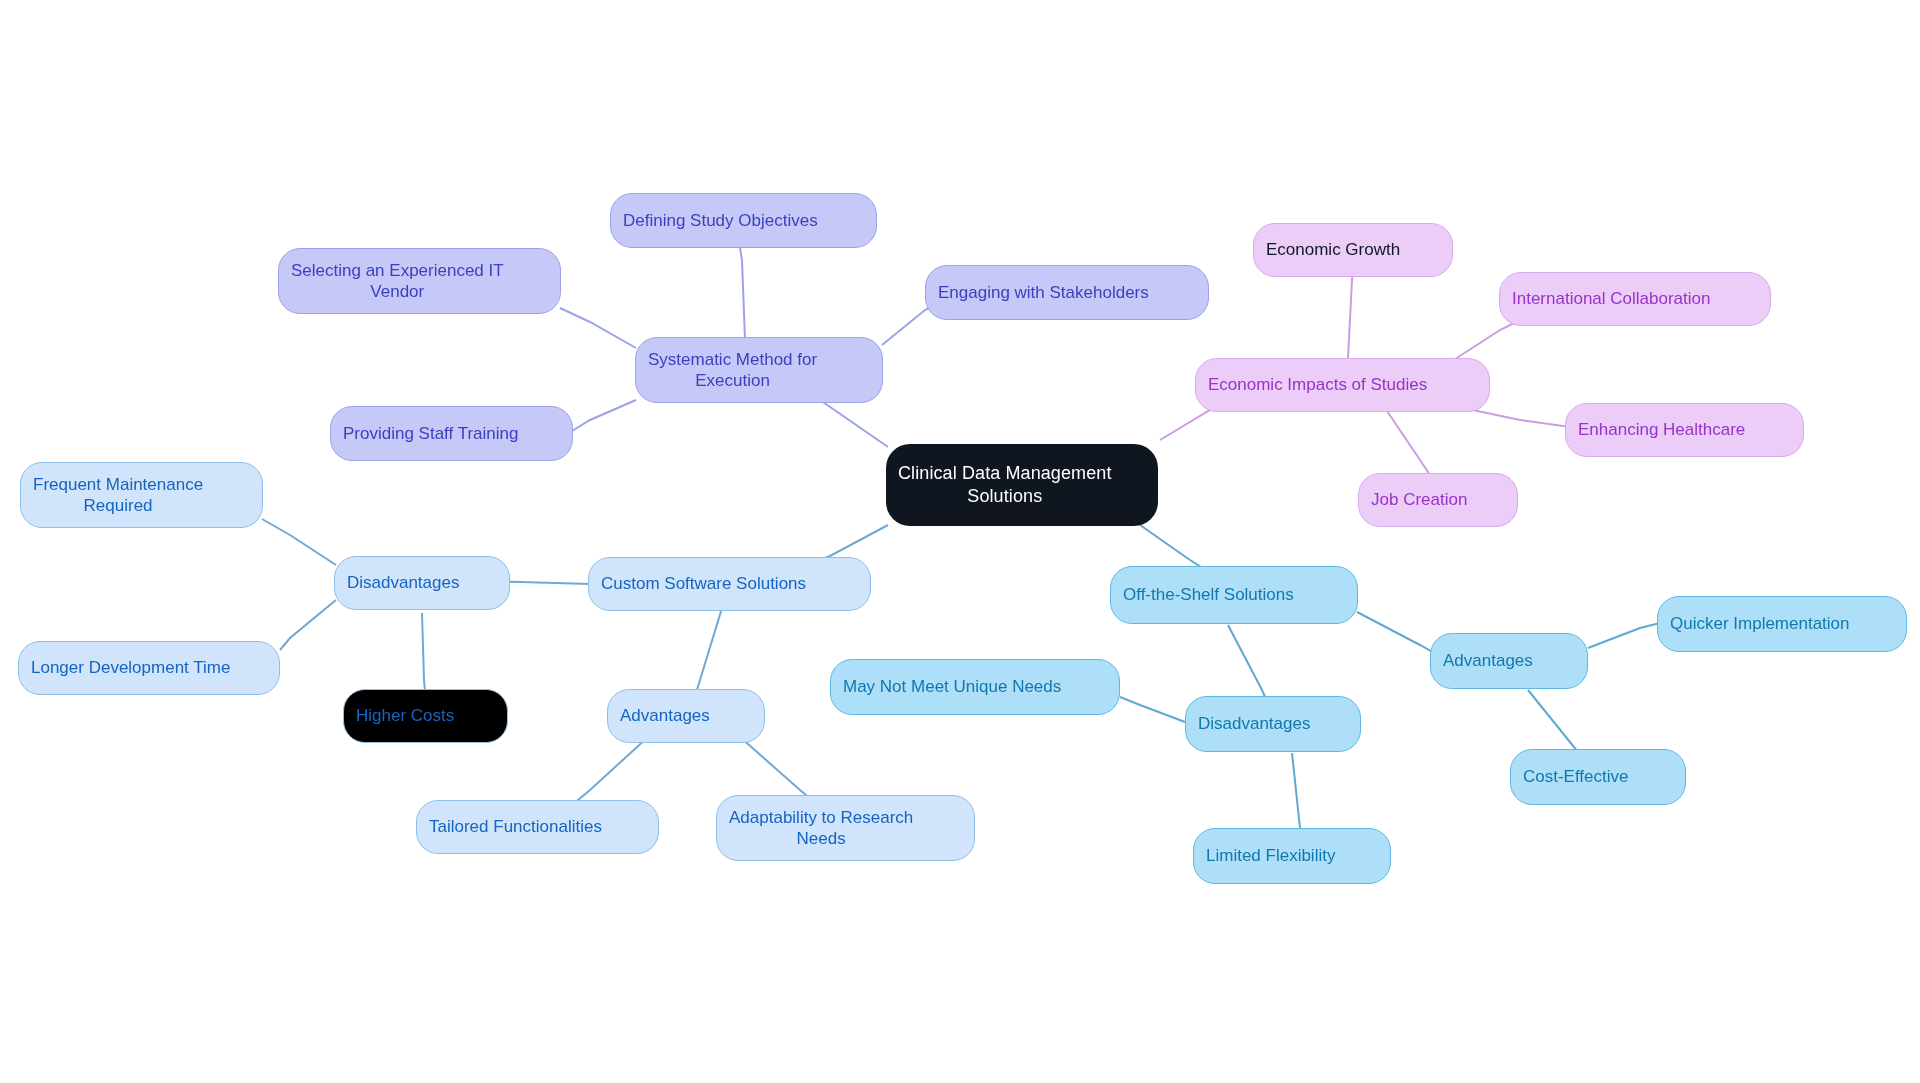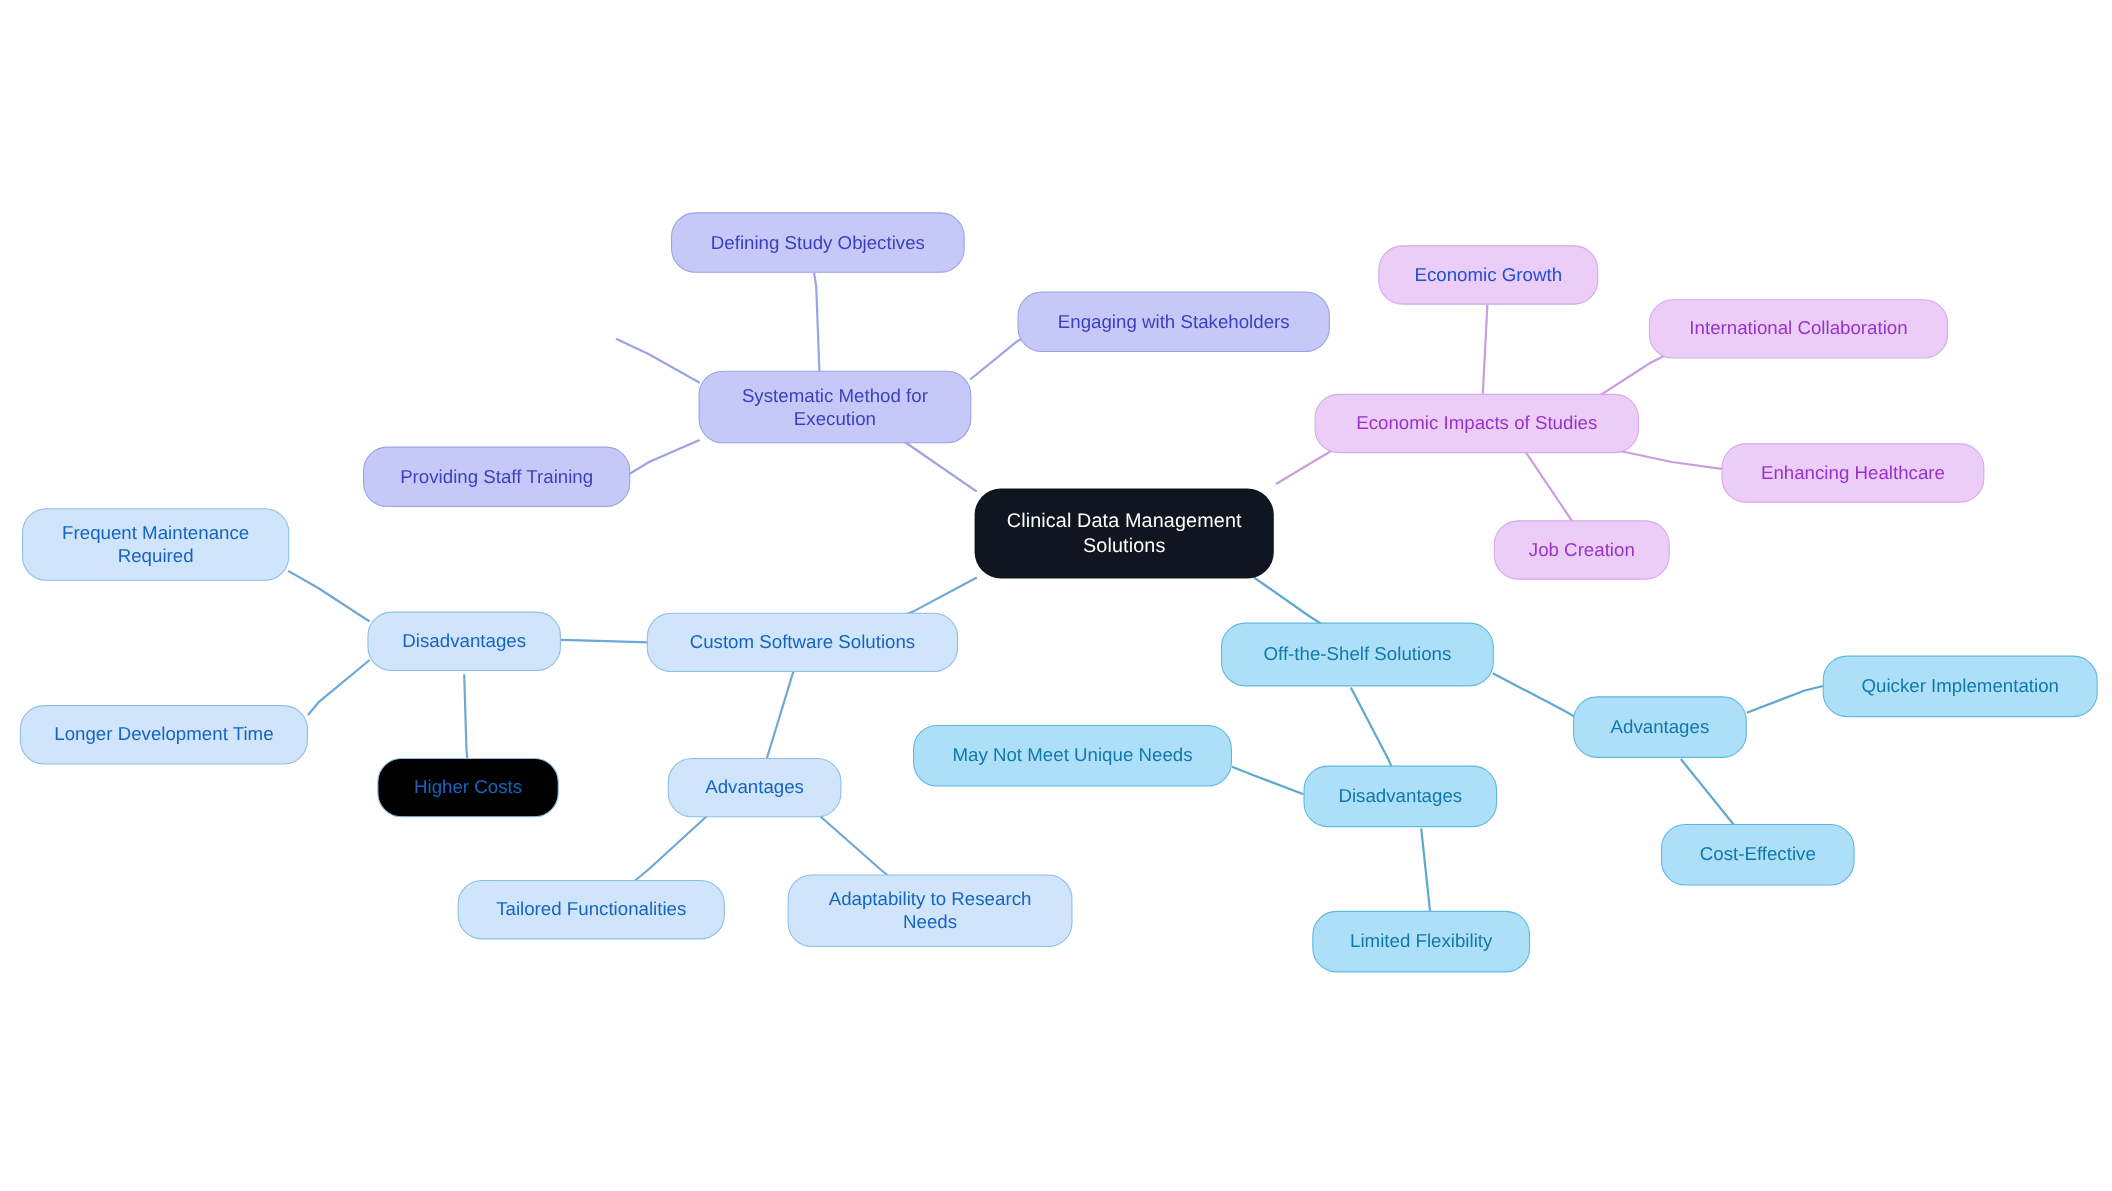--- a/index.html
+++ b/index.html
@@ -26,21 +26,20 @@
     top: 0;
     width: 1920px;
     height: 1083px;
     pointer-events: none;
   }
   .node {
     position: absolute;
     box-sizing: border-box;
     display: flex;
     align-items: center;
-    justify-content: center;
     text-align: center;
     border-radius: 22px;
     border-width: 1.4px;
     border-style: solid;
     line-height: 1.26;
     padding: 4px 12px;
     white-space: pre-line;
     z-index: 2;
   }
   .node.root {
@@ -119,30 +118,34 @@
   </div>
 
   <div class="node" style="left:610px; top:193px; width:267px; height:55px; background:#c6c9f7; border-color:#9ba3e6; color:#3b3fc0; font-size:17px;">
     <span>Defining Study Objectives</span>
   </div>
 
   <div class="node" style="left:925px; top:265px; width:284px; height:55px; background:#c6c9f7; border-color:#9ba3e6; color:#3b3fc0; font-size:17px;">
     <span>Engaging with Stakeholders</span>
   </div>
 
+  <div class="node" style="left:278px; top:248px; width:283px; height:66px; background:#c6c9f7; border-color:#9ba3e6; color:#3b3fc0; font-size:17px;">
+    <span>Selecting an Experienced IT
+Vendor</span>
+  </div>
 
   <div class="node" style="left:1195px; top:358px; width:295px; height:54px; background:#eccdf8; border-color:#d8a9ec; color:#9733c9; font-size:17px;">
     <span>Economic Impacts of Studies</span>
   </div>
 
   <div class="node" style="left:330px; top:406px; width:243px; height:55px; background:#c6c9f7; border-color:#9ba3e6; color:#3b3fc0; font-size:17px;">
     <span>Providing Staff Training</span>
   </div>
 
-  <div class="node" style="left:1253px; top:223px; width:200px; height:54px; background:#eccdf8; border-color:#d8a9ec; color:#1d4ed8; font-size:17px;">
+  <div class="node" style="left:1253px; top:223px; width:200px; height:54px; background:#eccdf8; border-color:#d8a9ec; color:#0f172a; font-size:17px;">
     <span>Economic Growth</span>
   </div>
 
   <div class="node" style="left:1499px; top:272px; width:272px; height:54px; background:#eccdf8; border-color:#d8a9ec; color:#9733c9; font-size:17px;">
     <span>International Collaboration</span>
   </div>
 
   <div class="node" style="left:1565px; top:403px; width:239px; height:54px; background:#eccdf8; border-color:#d8a9ec; color:#9733c9; font-size:17px;">
     <span>Enhancing Healthcare</span>
   </div>

